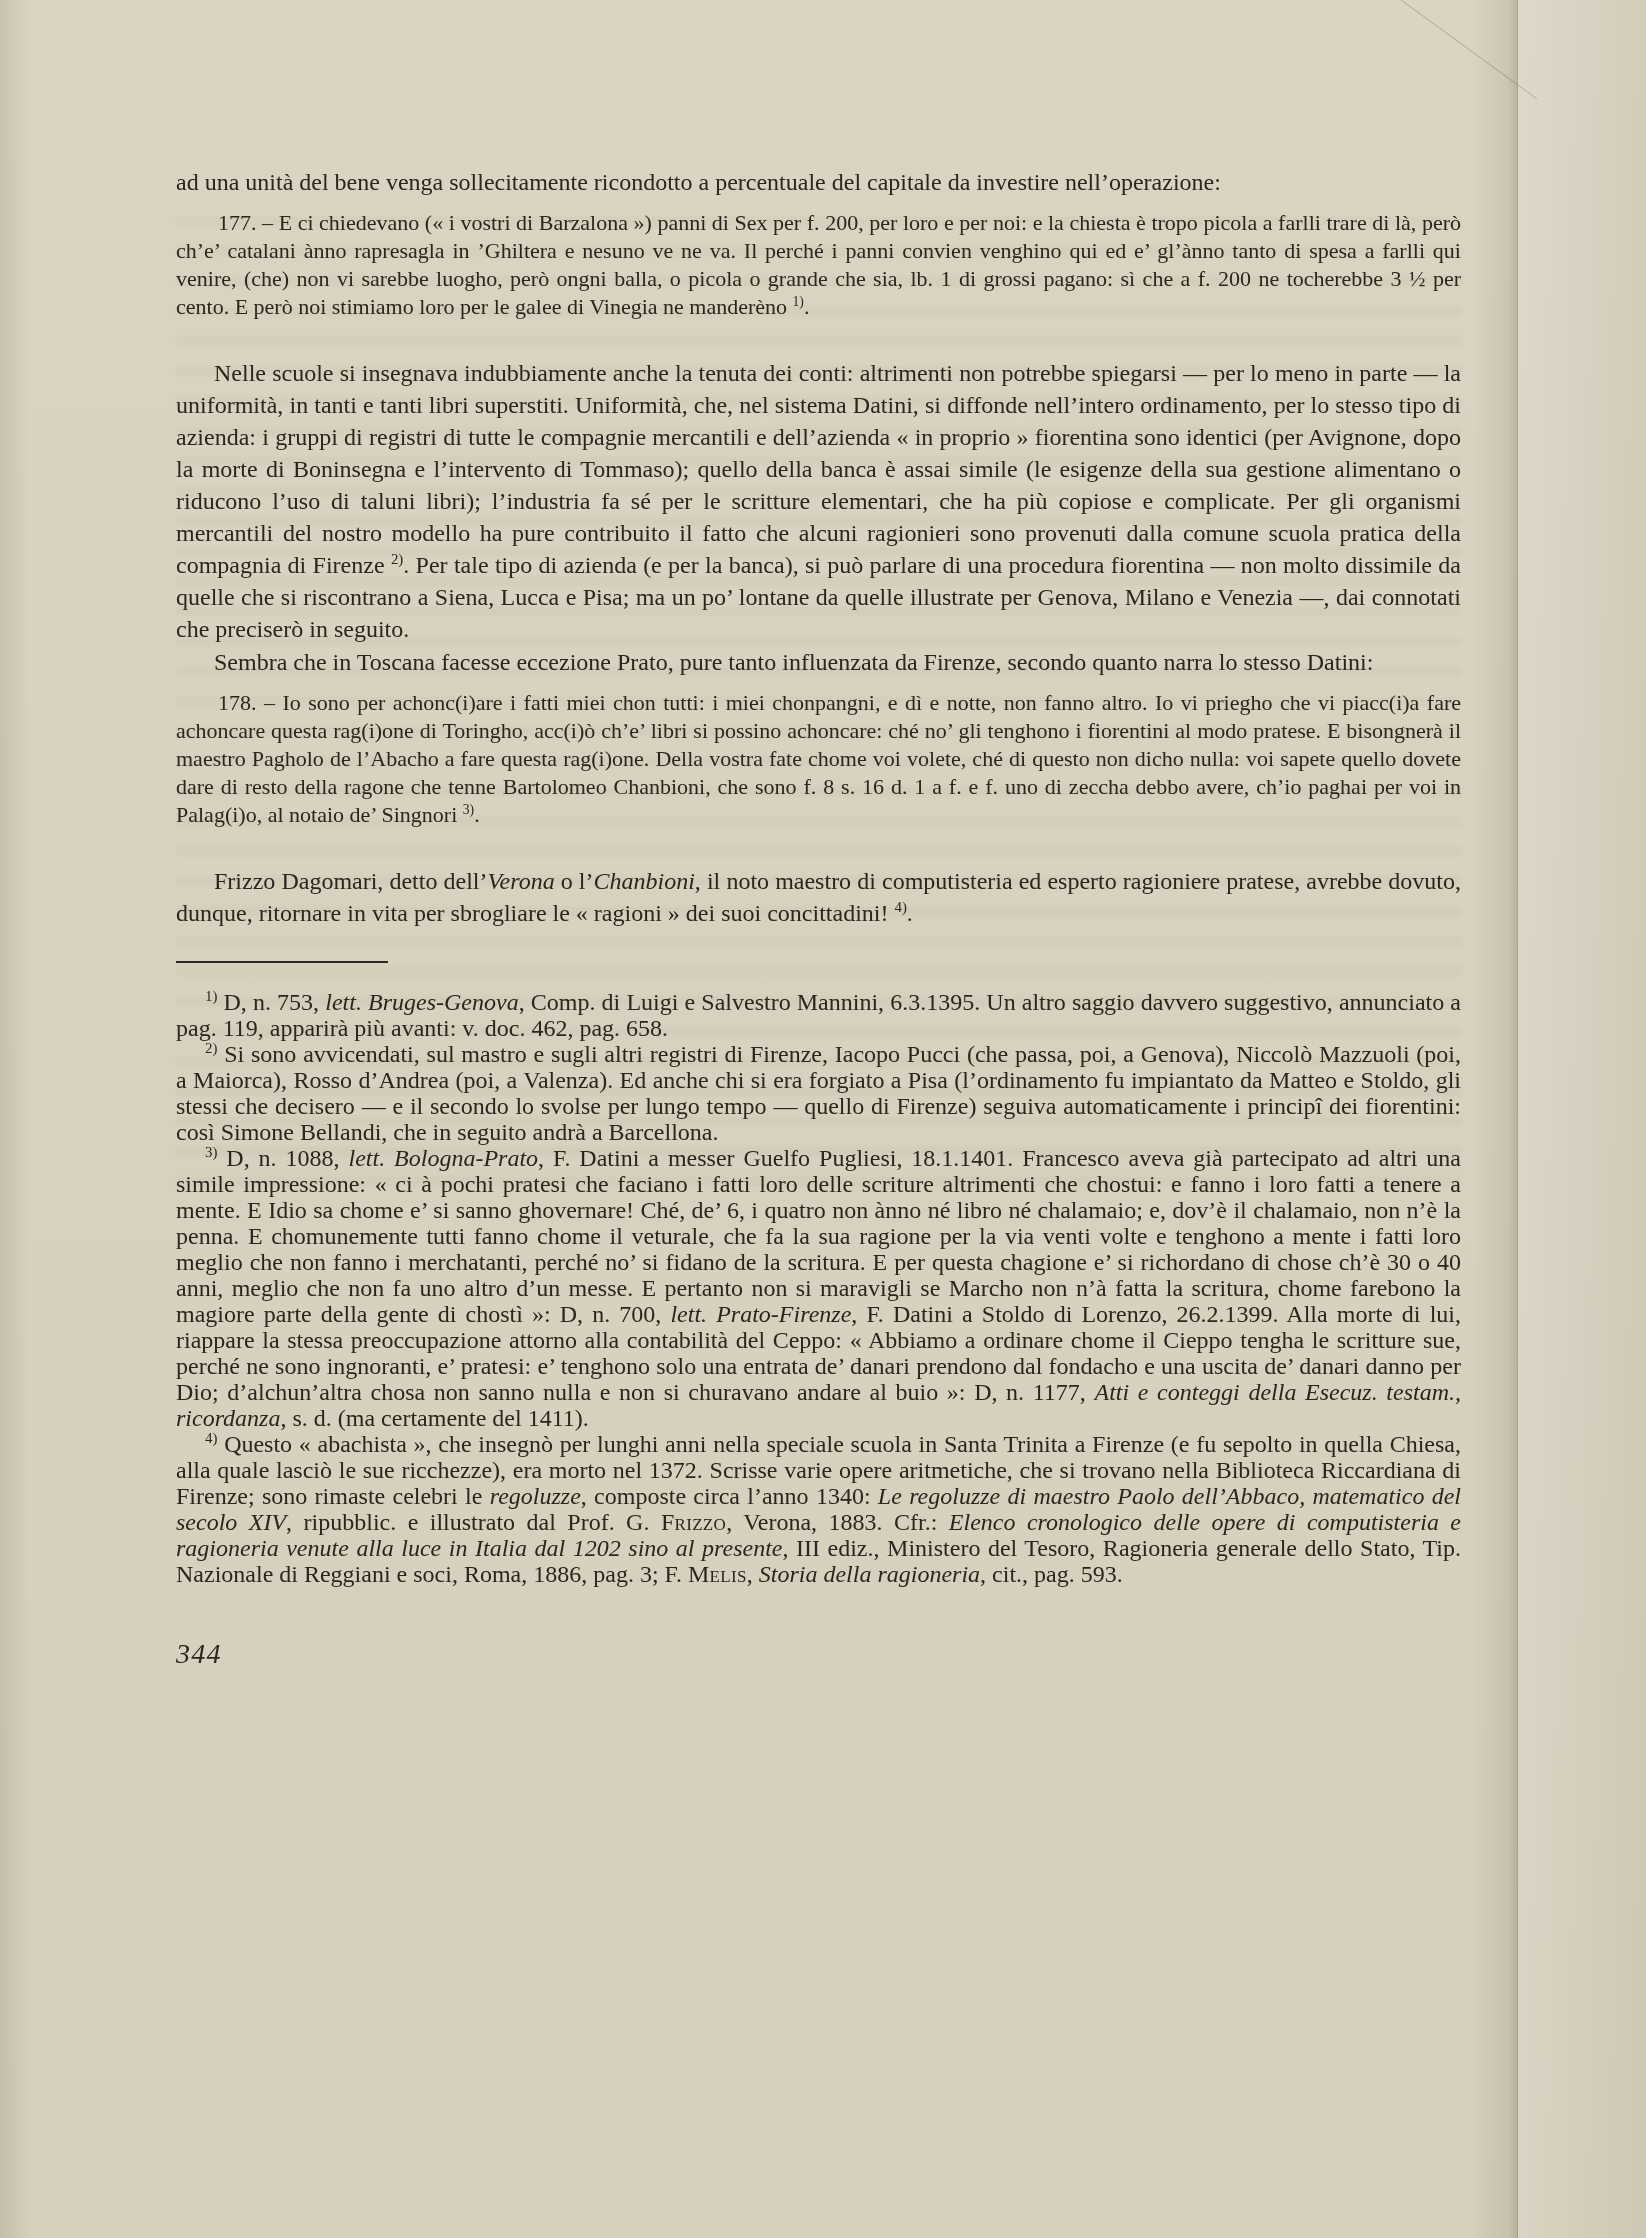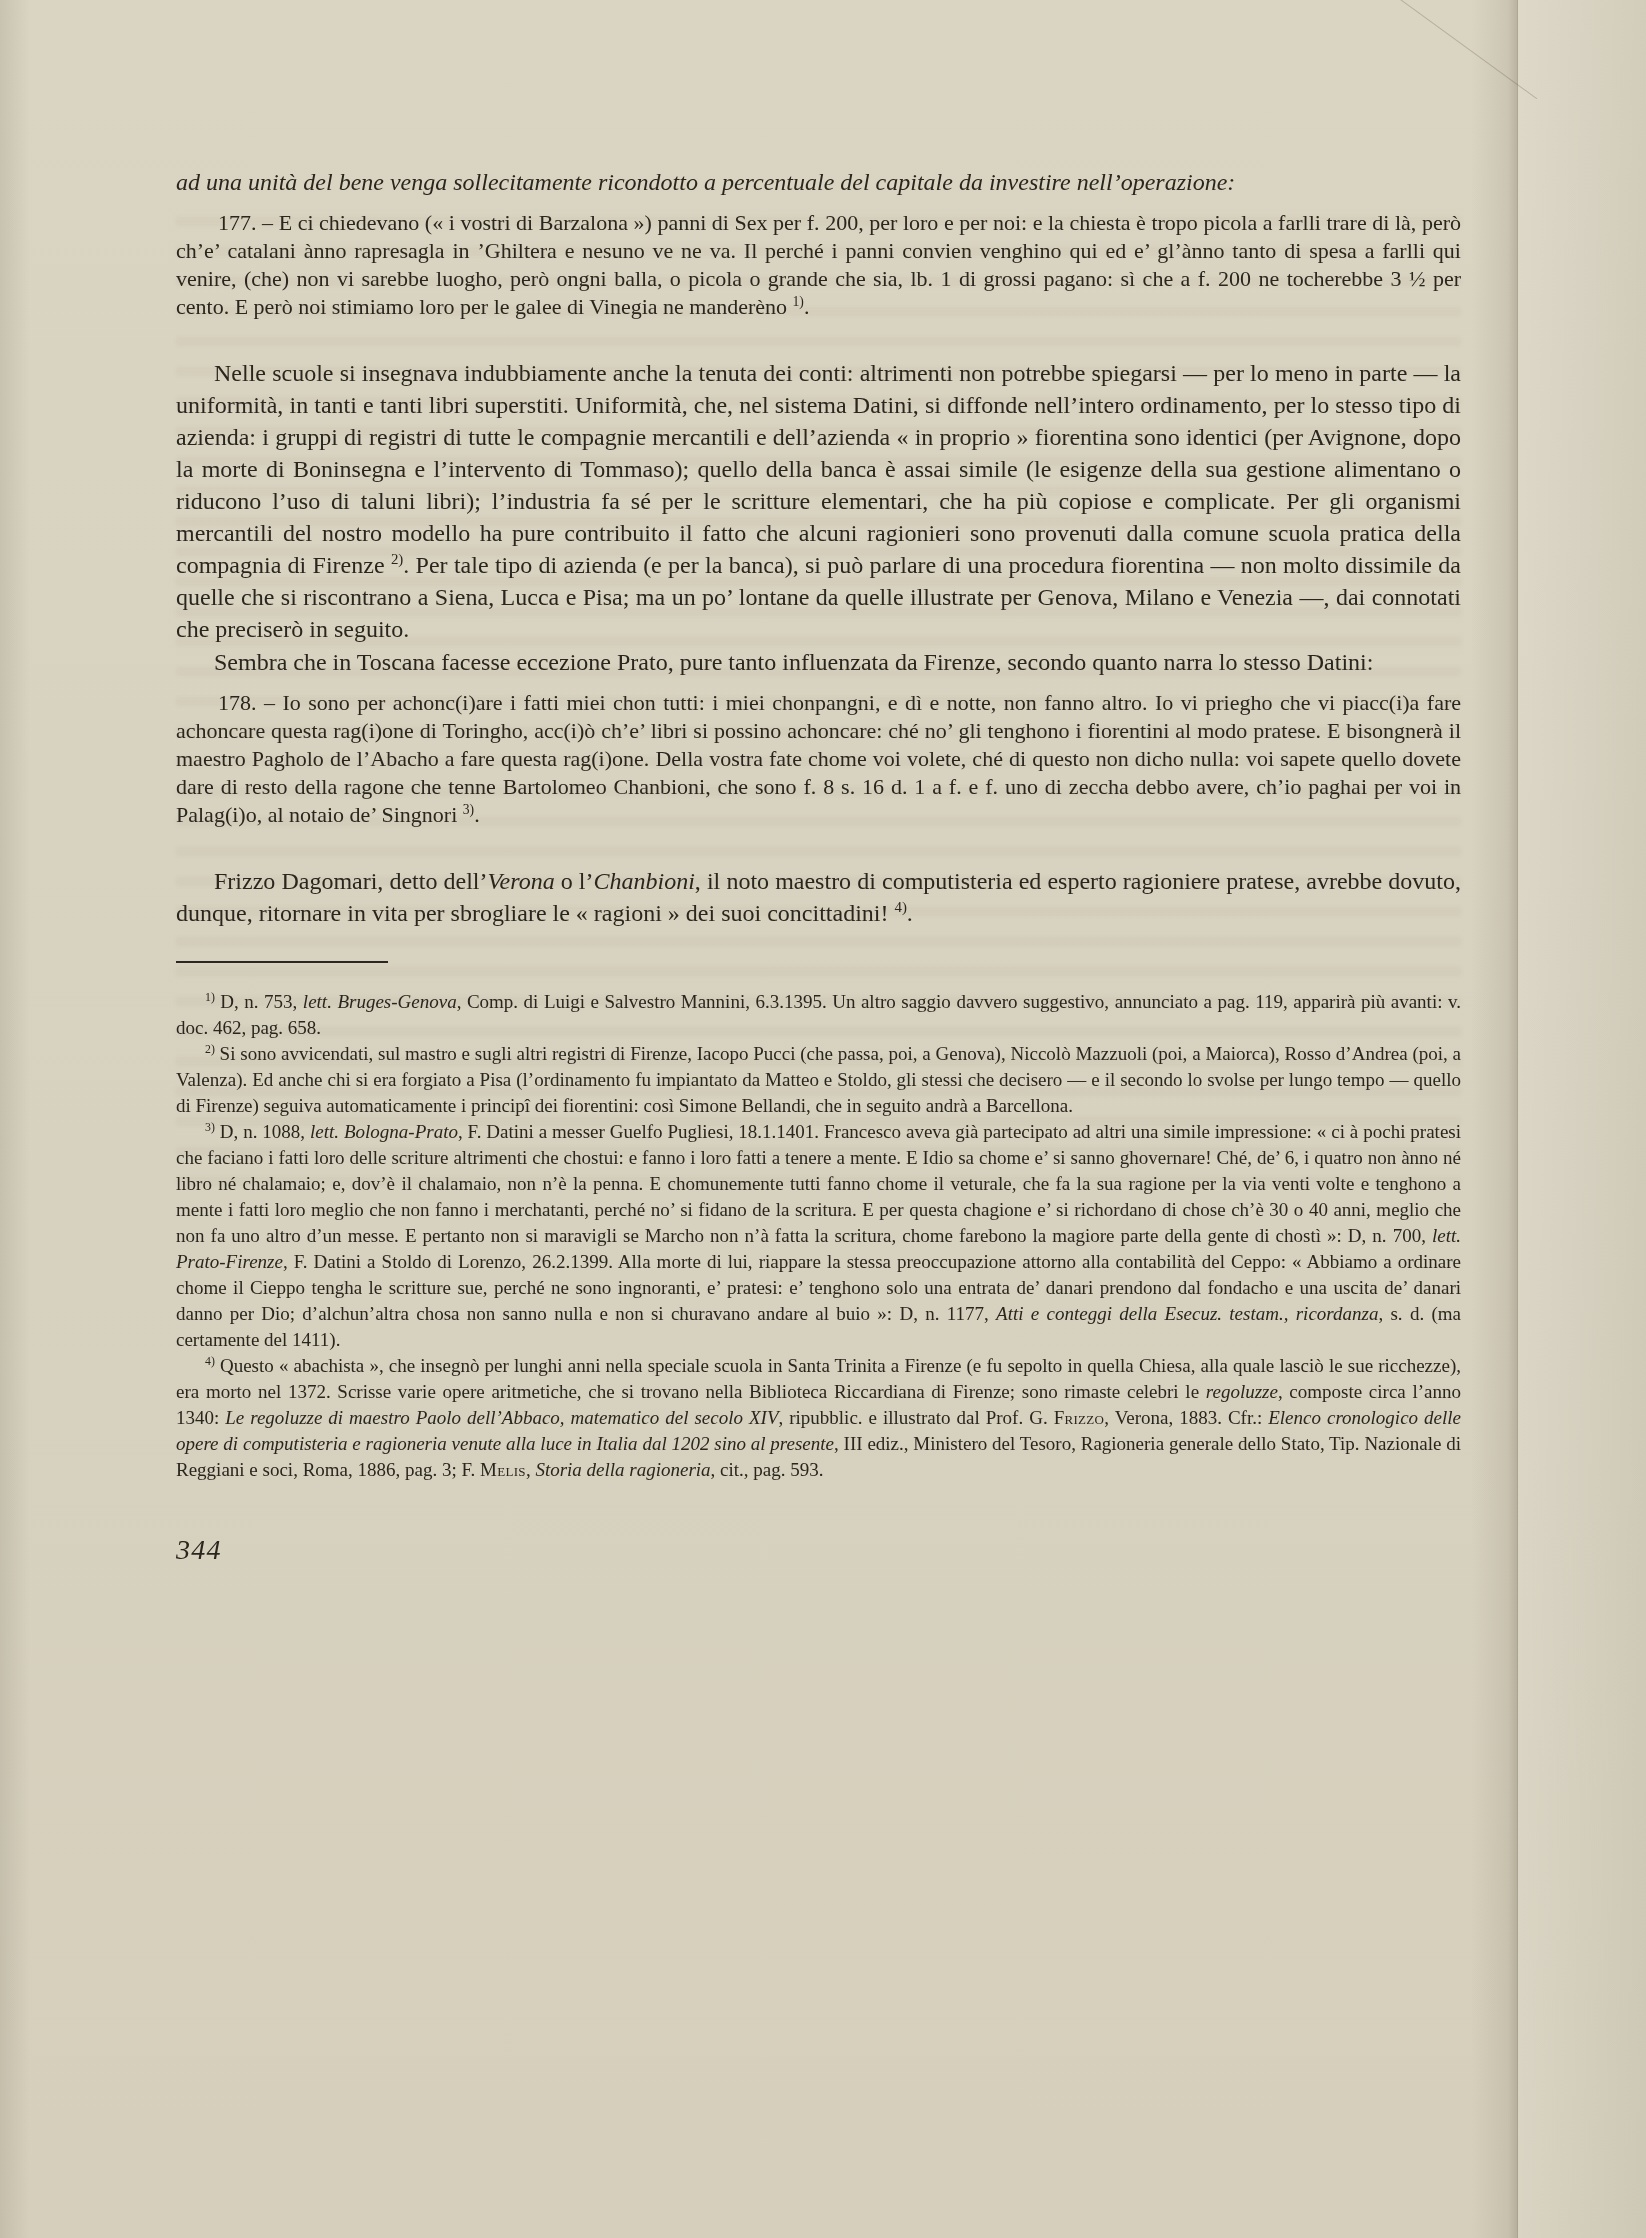--- a/index.html
+++ b/index.html
@@ -58,30 +58,30 @@
   }
   .blk {
     margin: 0;
     text-align: justify;
   }
   .body {
     font-size: 24px;
     line-height: 32px;
     text-indent: 38px;
   }
-  .noindent { text-indent: 0; font-style: italic; }
+  .noindent { text-indent: 0; }
   .quote {
     font-size: 22px;
     line-height: 28px;
     text-indent: 42px;
   }
   .main .quote { margin: 11px 0 36px 0; }
   .main .body + .body { margin-top: 1px; }
   .footnote {
-    font-size: 19px;
+    font-size: 24px;
     line-height: 26px;
     text-indent: 29px;
   }
   sup {
     font-size: 62%;
     line-height: 0;
     vertical-align: super;
   }
   .sc { font-variant: small-caps; letter-spacing: 0.3px; font-family: Liberation Serif, serif; }
   .fn-rule {

